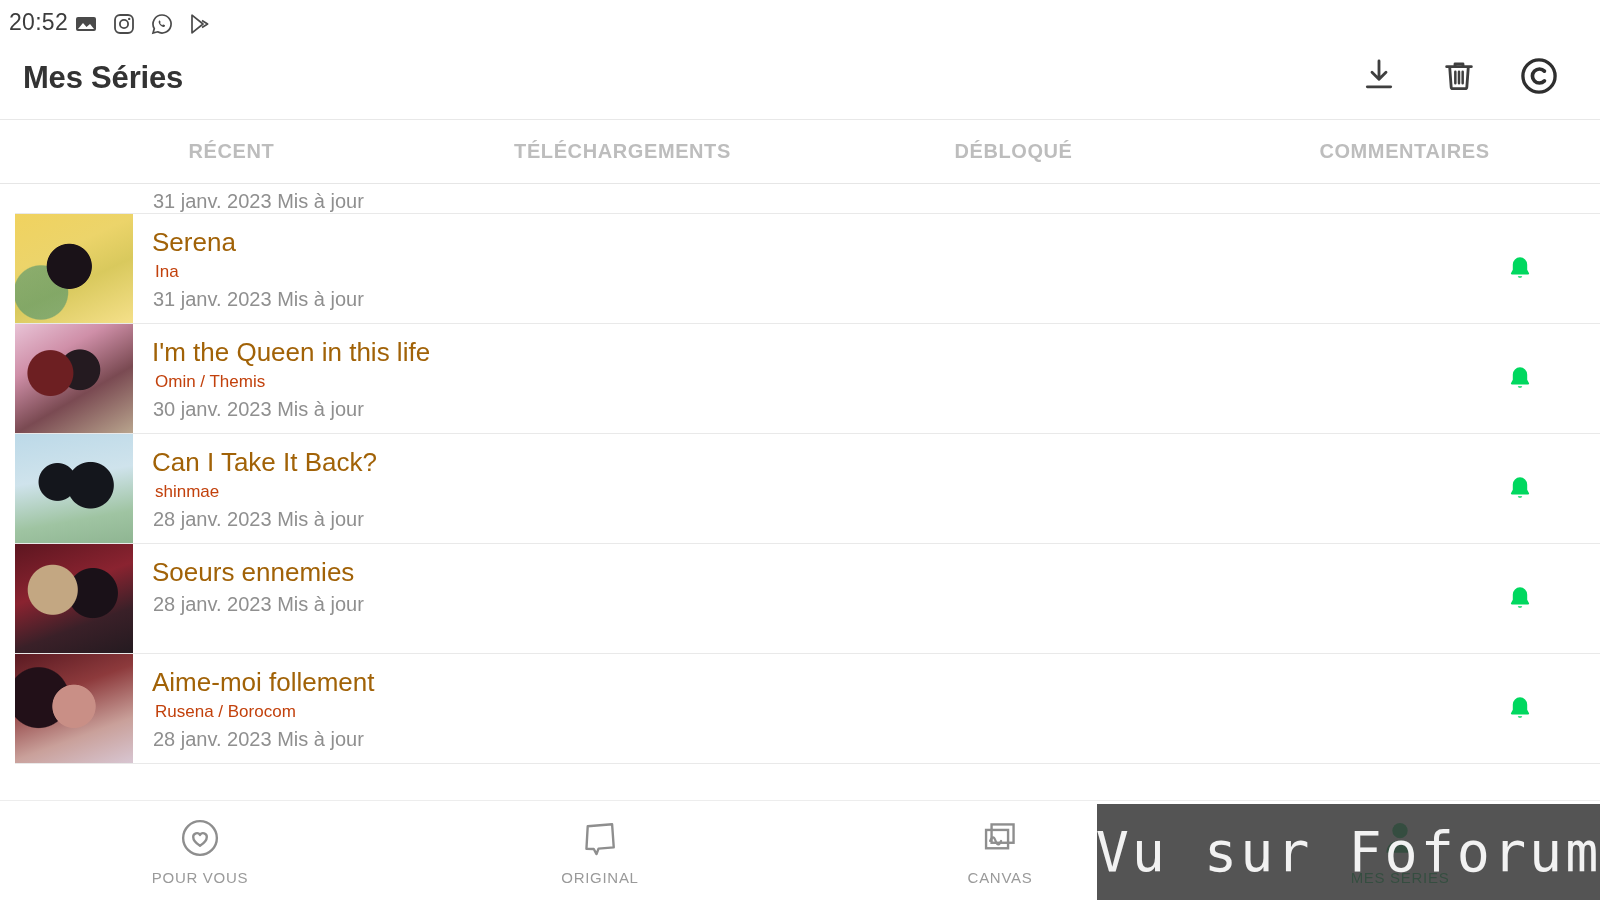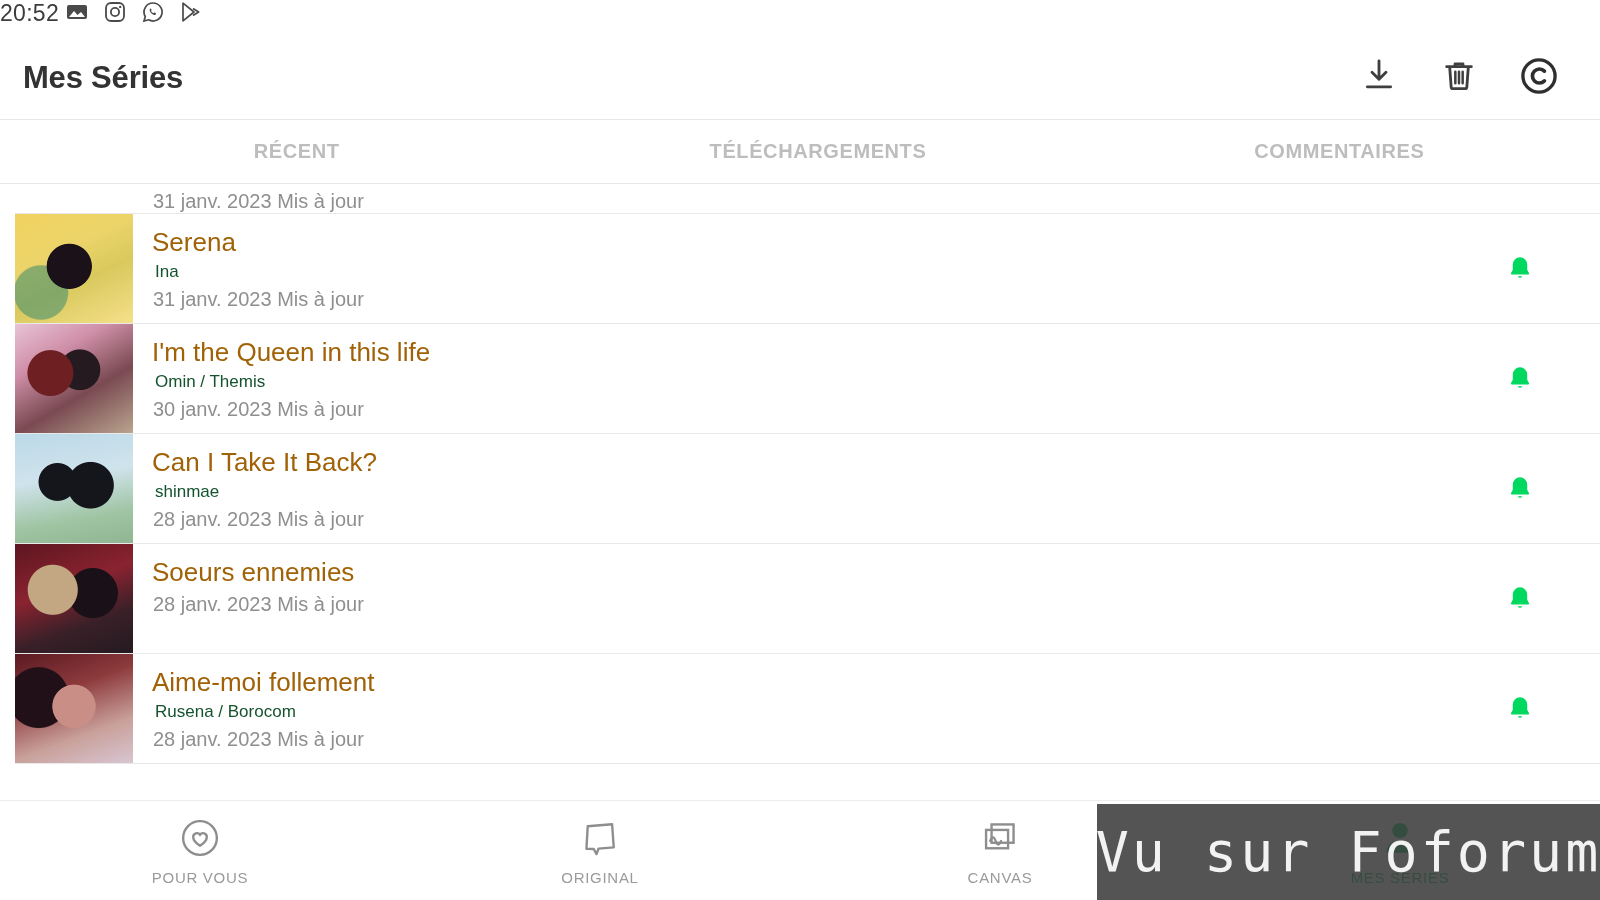--- a/index.html
+++ b/index.html
@@ -7,21 +7,21 @@
     width: 1600px; height: 900px;
     background: #ffffff;
     font-family: "Liberation Sans", sans-serif;
     overflow: hidden;
   }
   #app { position: relative; width: 1600px; height: 900px; background: #fff; }
 
   
   .statusbar {
     position: absolute; top: 0; left: 0; width: 1600px; height: 36px;
-    display: flex; align-items: flex-start; padding-left: 0; 
+    display: flex; align-items: flex-end; padding-left: 9px; 
     background: #ffffff;
   }
   .status-clock { font-size: 23px; color: #3c3c3c; letter-spacing: .3px; }
   .status-icons { display: flex; align-items: center; gap: 14px; margin-left: 6px; }
   .sicon { width: 24px; height: 24px; display: block; }
   .sicon svg { display: block; }
 
   
   .appbar {
     position: absolute; top: 36px; left: 0; width: 1600px; height: 84px;
@@ -64,21 +64,21 @@
     height: 110px; border-bottom: 1px solid #e9e9e9; background: #fff; margin-left: 15px;
   }
   .row.partial-top { height: 30px; overflow: hidden; align-items: flex-end; }
   .row.partial-bottom { height: 45px; overflow: hidden; }
   .thumb {
     width: 118px; flex: 0 0 118px; position: relative; overflow: hidden;
   }
   .thumb .art { position: absolute; inset: 0; }
   .meta { flex: 1; padding: 14px 0 0 19px; position: relative; }
   .title { font-size: 26px; color: #a16207; line-height: 1.12; }
-  .author { font-size: 17px; color: #14532d; margin-top: 5px; padding-left: 3px; }
+  .author { font-size: 17px; color: #c2410c; margin-top: 5px; padding-left: 3px; }
   .updated { font-size: 20px; color: #8f8f8f; margin-top: 6px; padding-left: 1px; }
   .bell {
     position: absolute; right: 64px; top: 50%; transform: translateY(-50%);
     width: 32px; height: 32px; cursor: pointer;
   }
 
   
   .bottomnav {
     position: absolute; bottom: 0; left: 0; width: 1600px; height: 100px;
     display: flex; background: #fff; border-top: 1px solid #ededed;
@@ -201,20 +201,23 @@
   </div>
 
   <div class="tabs">
     <div class="tab">
         <span>RÉCENT</span>
       </div>
     <div class="tab">
         <span>TÉLÉCHARGEMENTS</span>
       </div>
     <div class="tab">
+        <span>DÉBLOQUÉ</span>
+      </div>
+    <div class="tab">
         <span>COMMENTAIRES</span>
       </div>
   </div>
 
   <div class="list">
 
     <div class="row partial-top">
       <div class="thumb">
           <div class="art art-a"></div>
         </div>

